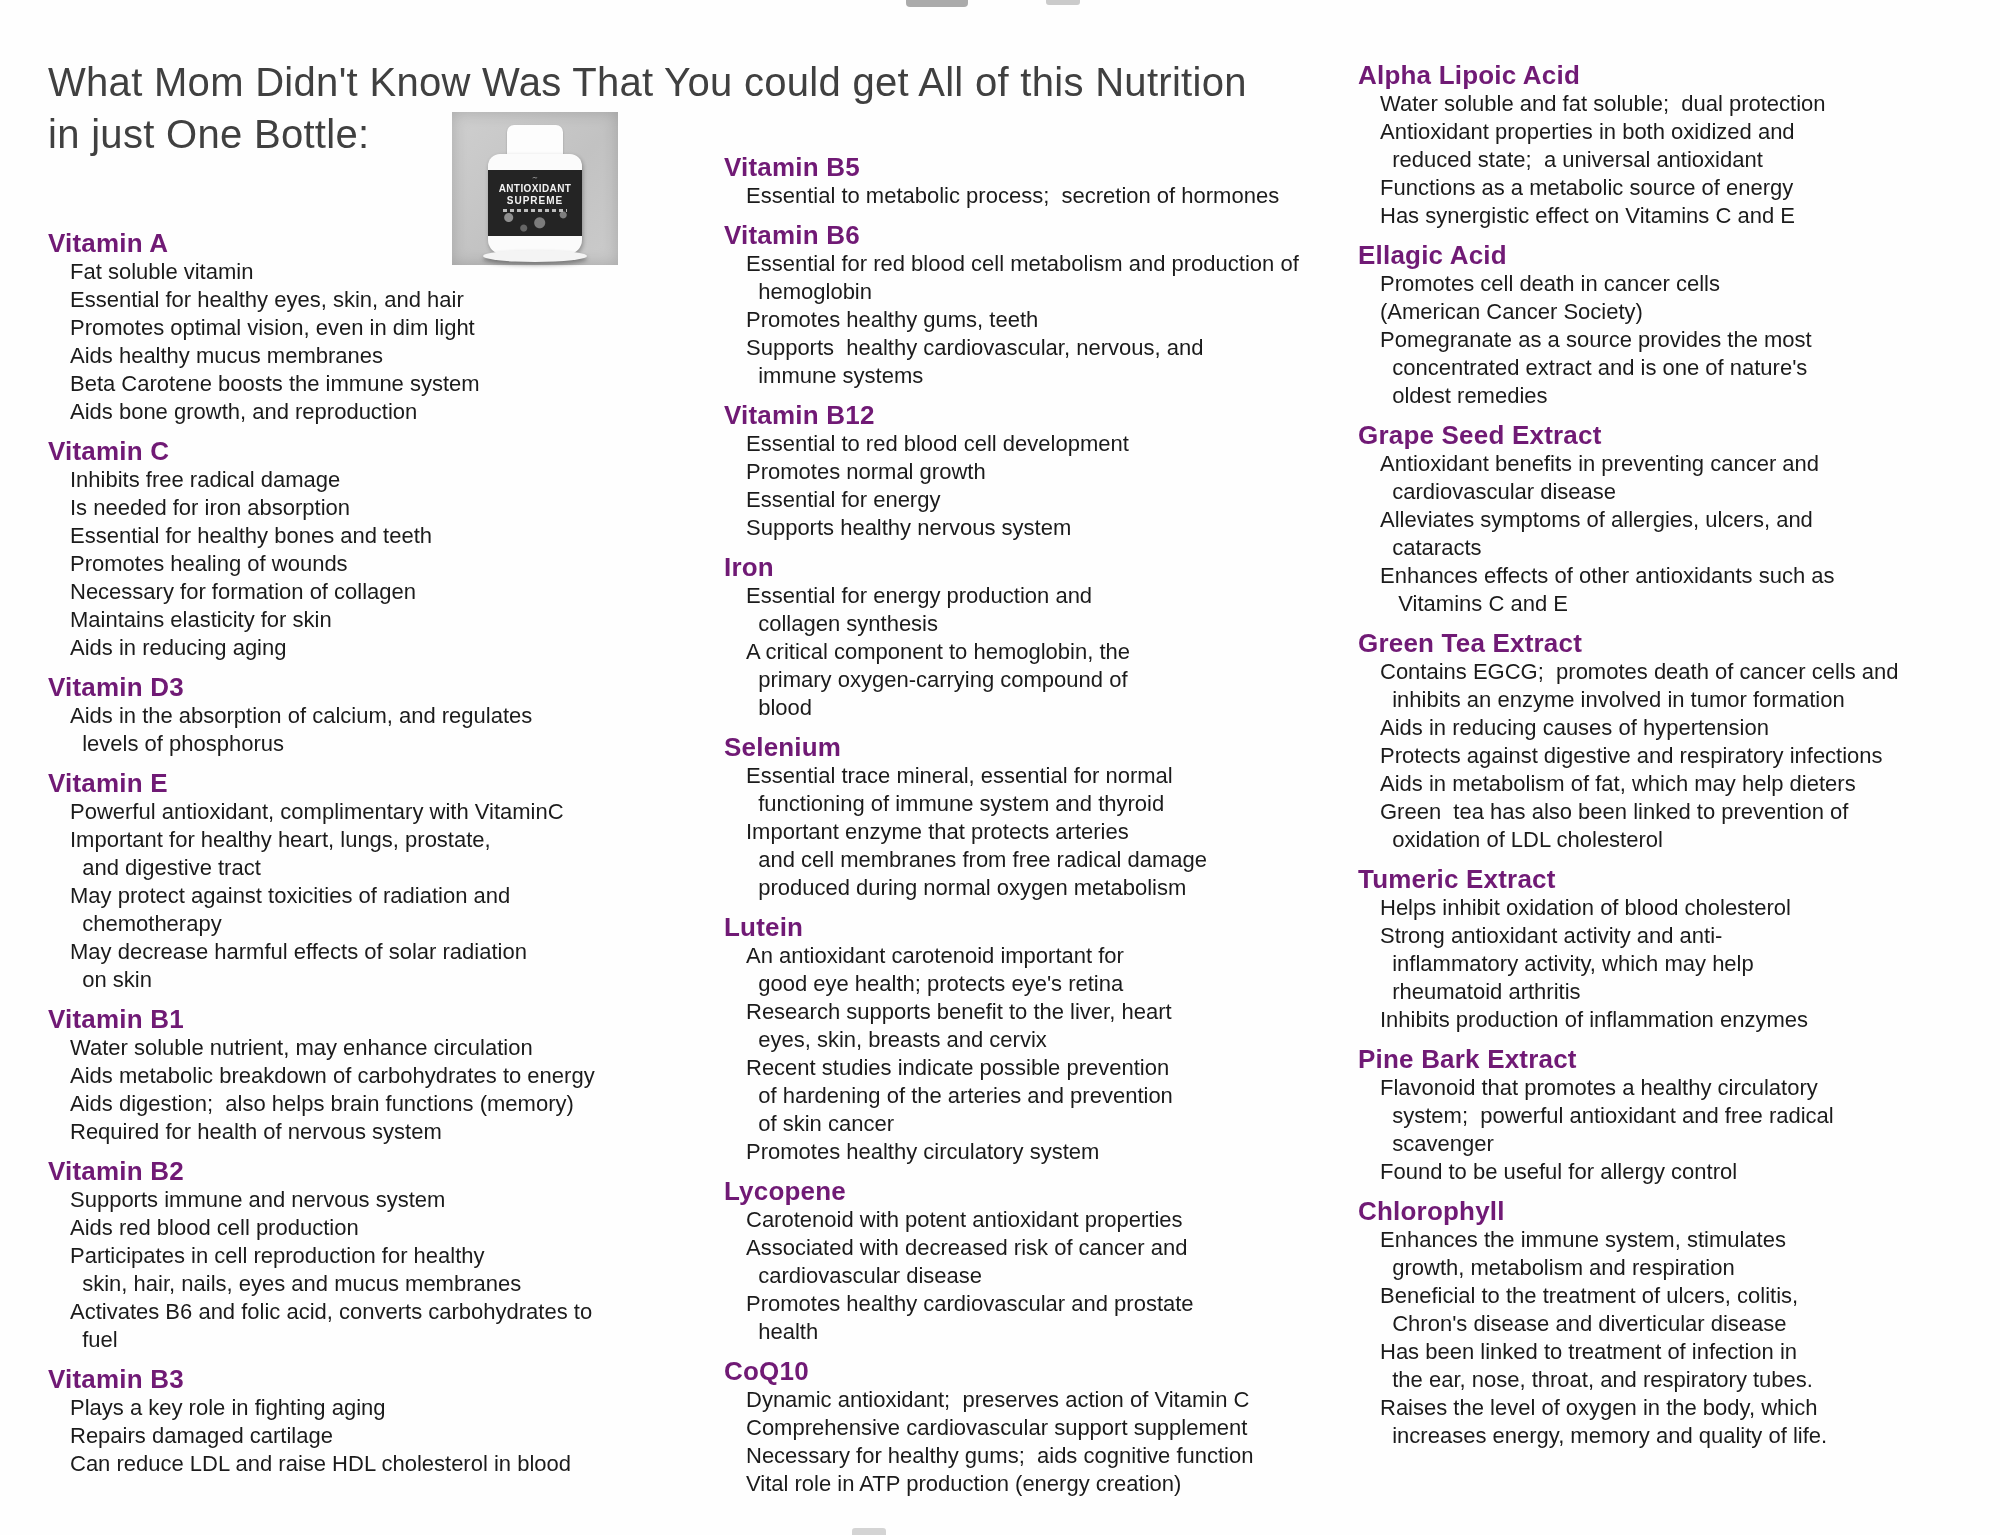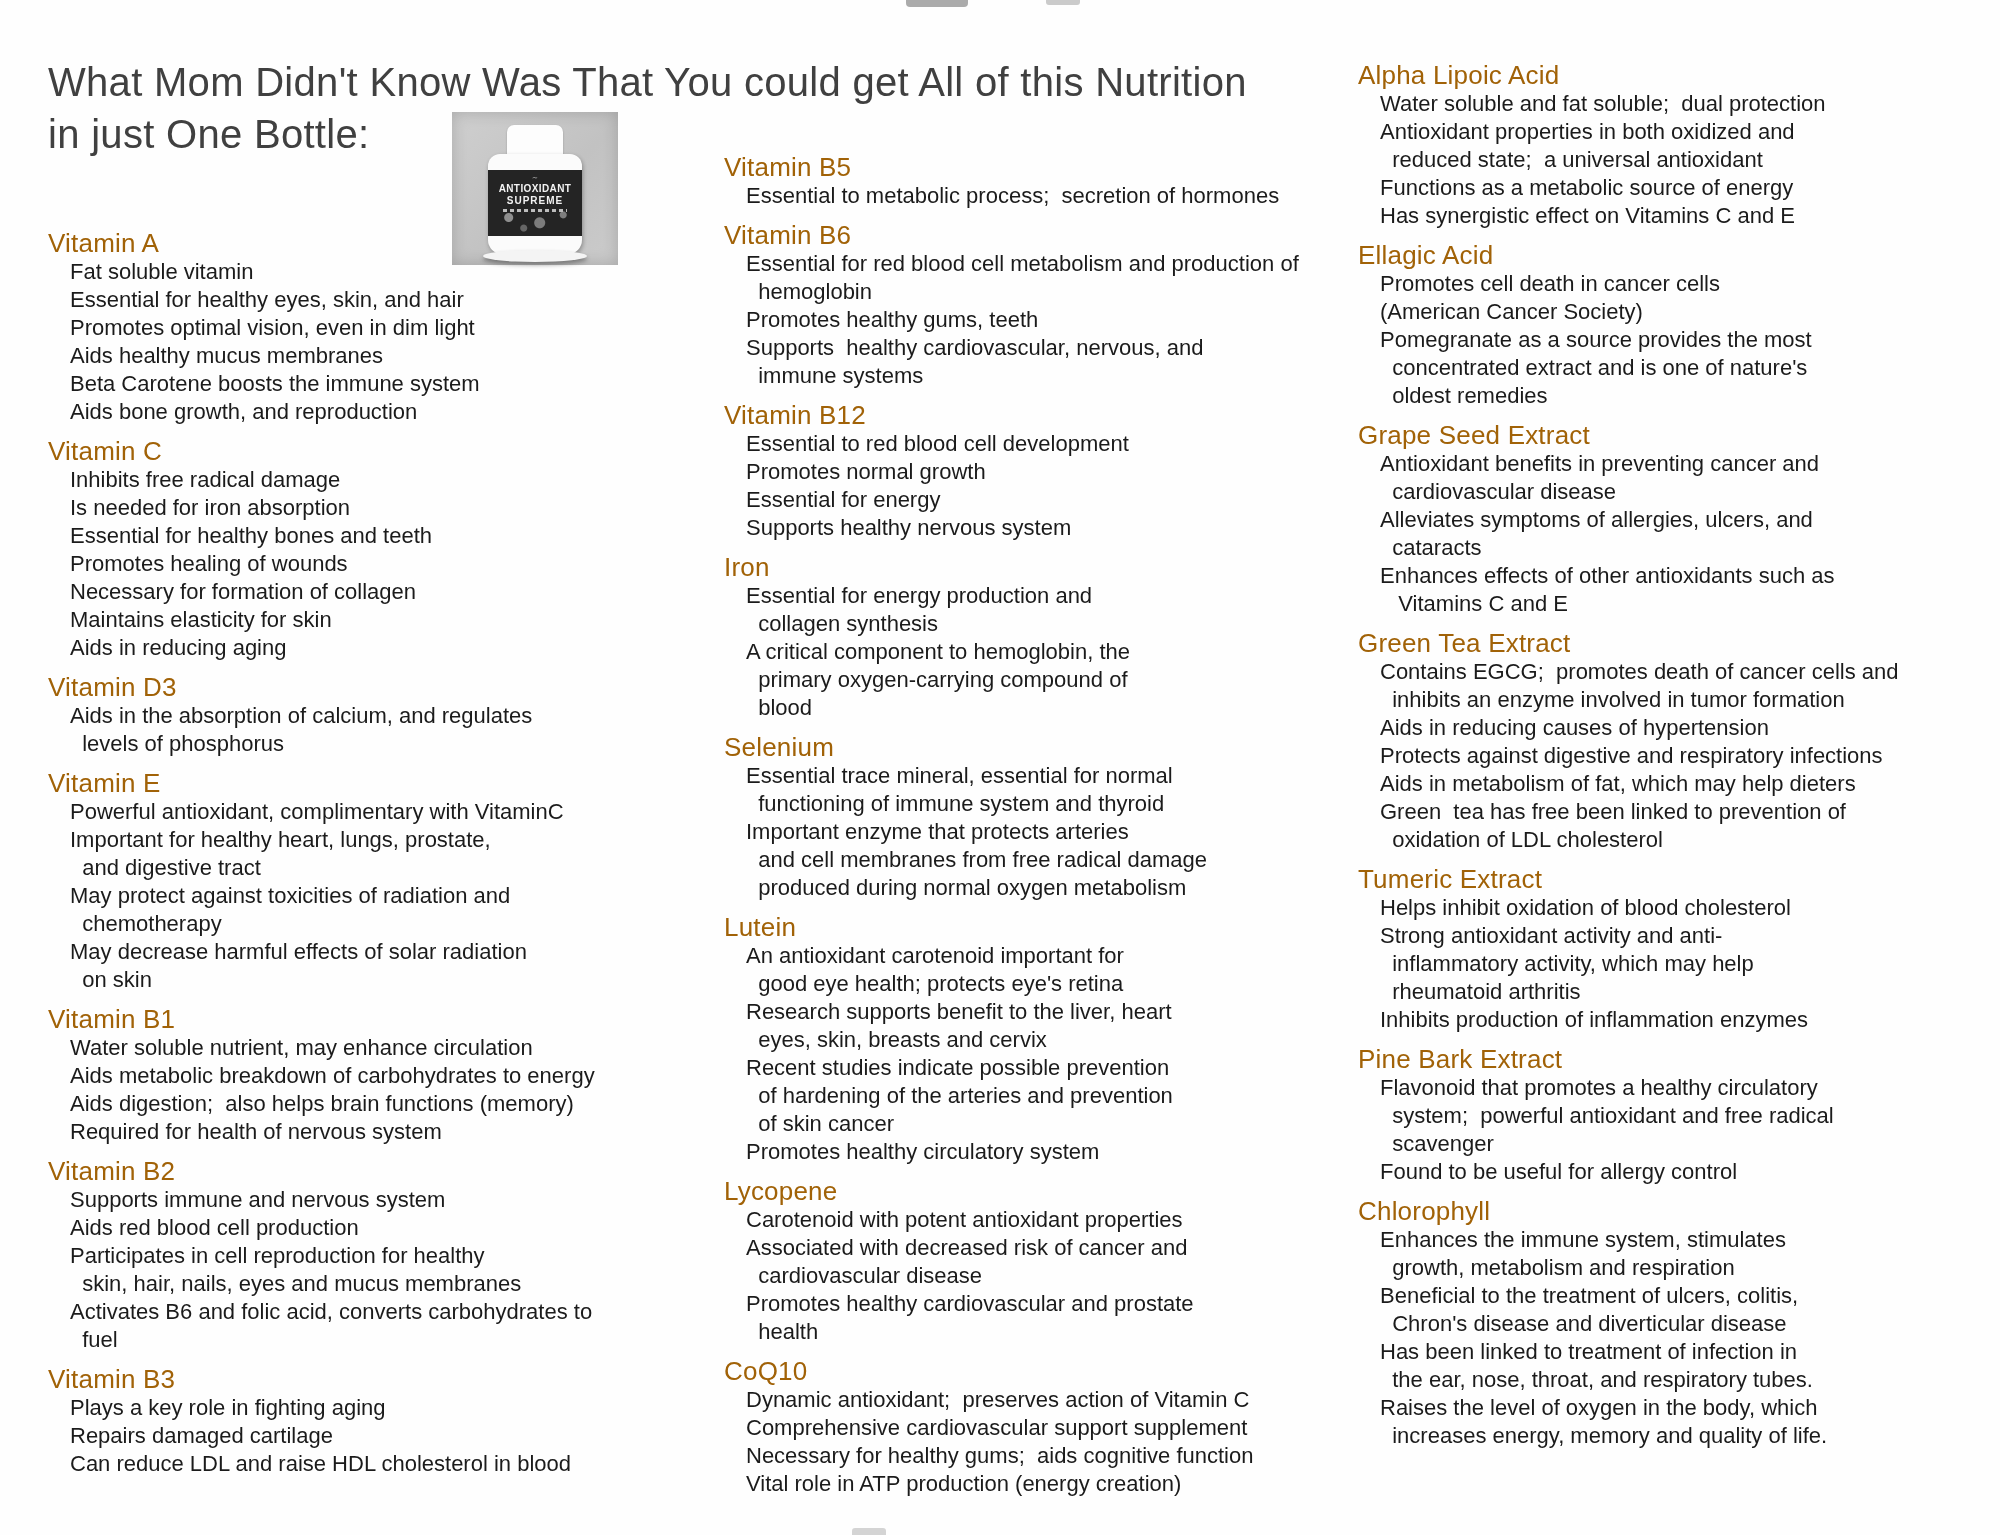--- a/index.html
+++ b/index.html
@@ -40,22 +40,22 @@
   .label-line2{font-size:10px;font-weight:bold;letter-spacing:1px;line-height:12px;}
   .label-rule{width:64px;height:3px;margin:2px auto 0;background:repeating-linear-gradient(90deg,#bdbdbd 0 4px,transparent 4px 7px);}
   .bottle-base{position:absolute;top:138px;left:50%;transform:translateX(-50%);width:104px;height:12px;background:#f4f4f4;border-radius:50%;box-shadow:0 3px 4px rgba(40,40,40,.45);}
   
   .column{position:absolute;}
   #column-1{left:48px;top:228px;width:640px;}
   #column-2{left:724px;top:152px;width:660px;}
   #column-3{left:1358px;top:60px;width:642px;}
   .section{margin-bottom:10px;}
   .heading{
-    font-size:26px;font-weight:normal;line-height:30px;
-    color:#a16207;letter-spacing:.2px;
+    font-size:26px;font-weight:bold;line-height:30px;
+    color:#701a75;letter-spacing:.2px;
   }
   .item{
     font-size:22px;line-height:28px;color:#1b1b1b;
     padding-left:22px;white-space:pre-wrap;
   }
 </style>
 </head>
 <body>
 
 <div class="artifact-top-1"></div>
@@ -226,21 +226,21 @@
       <div class="item">Enhances effects of other antioxidants such as
    Vitamins C and E</div>
     </div>
     <div class="section">
       <div class="heading">Green Tea Extract</div>
       <div class="item">Contains EGCG;  promotes death of cancer cells and
   inhibits an enzyme involved in tumor formation</div>
       <div class="item">Aids in reducing causes of hypertension</div>
       <div class="item">Protects against digestive and respiratory infections</div>
       <div class="item">Aids in metabolism of fat, which may help dieters</div>
-      <div class="item">Green  tea has free been linked to prevention of
+      <div class="item">Green  tea has also been linked to prevention of
   oxidation of LDL cholesterol</div>
     </div>
     <div class="section">
       <div class="heading">Tumeric Extract</div>
       <div class="item">Helps inhibit oxidation of blood cholesterol</div>
       <div class="item">Strong antioxidant activity and anti-
   inflammatory activity, which may help
   rheumatoid arthritis</div>
       <div class="item">Inhibits production of inflammation enzymes</div>
     </div>

